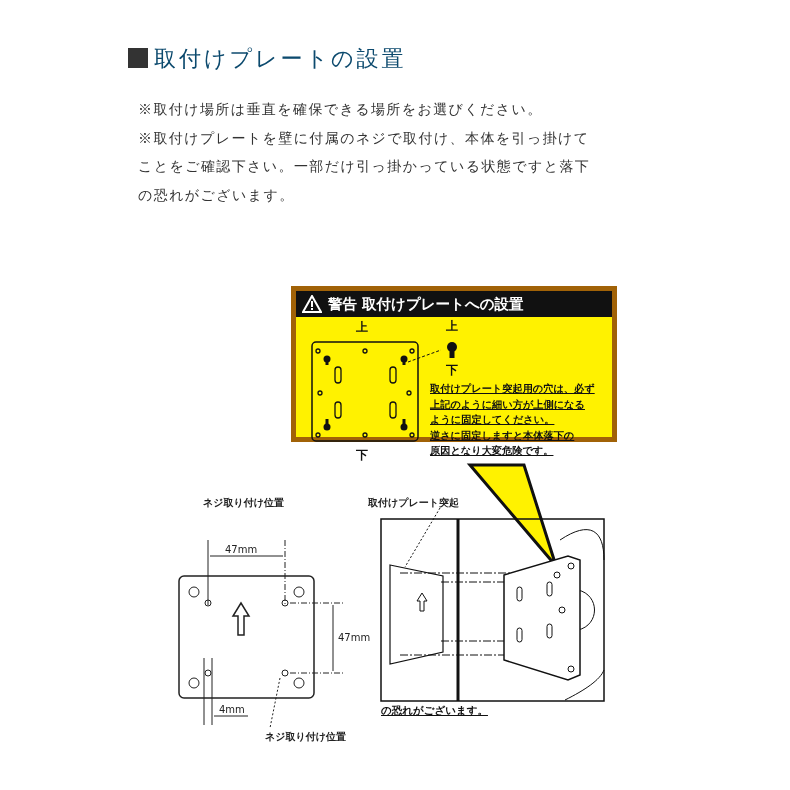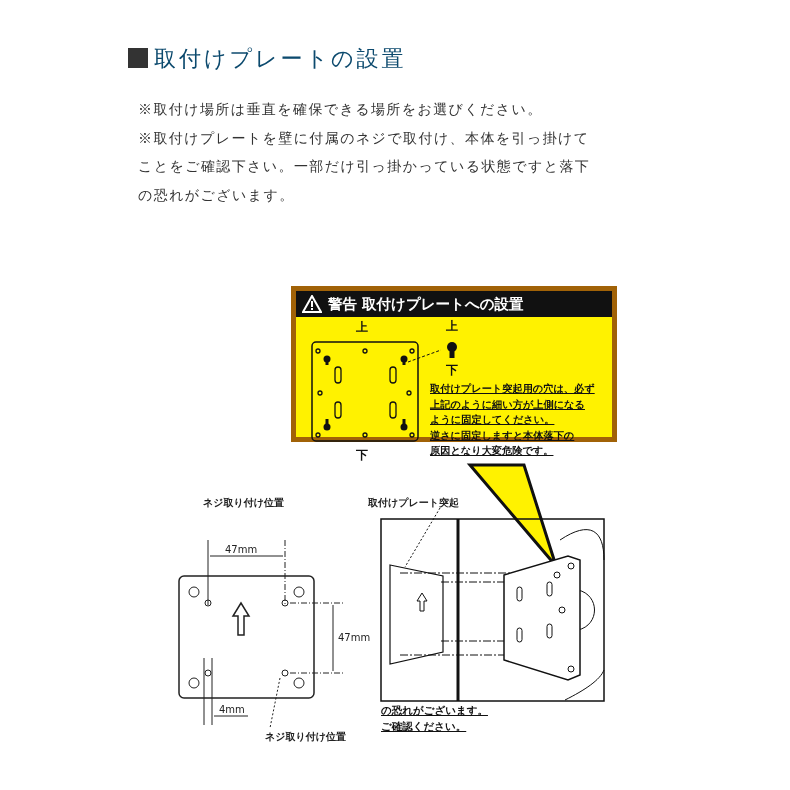--- a/index.html
+++ b/index.html
@@ -138,14 +138,13 @@
       <rect x="547" y="624" width="5" height="14" rx="2.5"></rect>
     <circle cx="557" cy="575" r="3"></circle>
       <circle cx="571" cy="566" r="3"></circle>
       <circle cx="571" cy="669" r="3"></circle>
       <circle cx="562" cy="610" r="3"></circle>
   </g>
 </svg>
 
 <div class="bottom-text">
   <div>の恐れがございます。</div>
-  <div>ご確認ください。</div>
 </div>
 
 </body></html>

